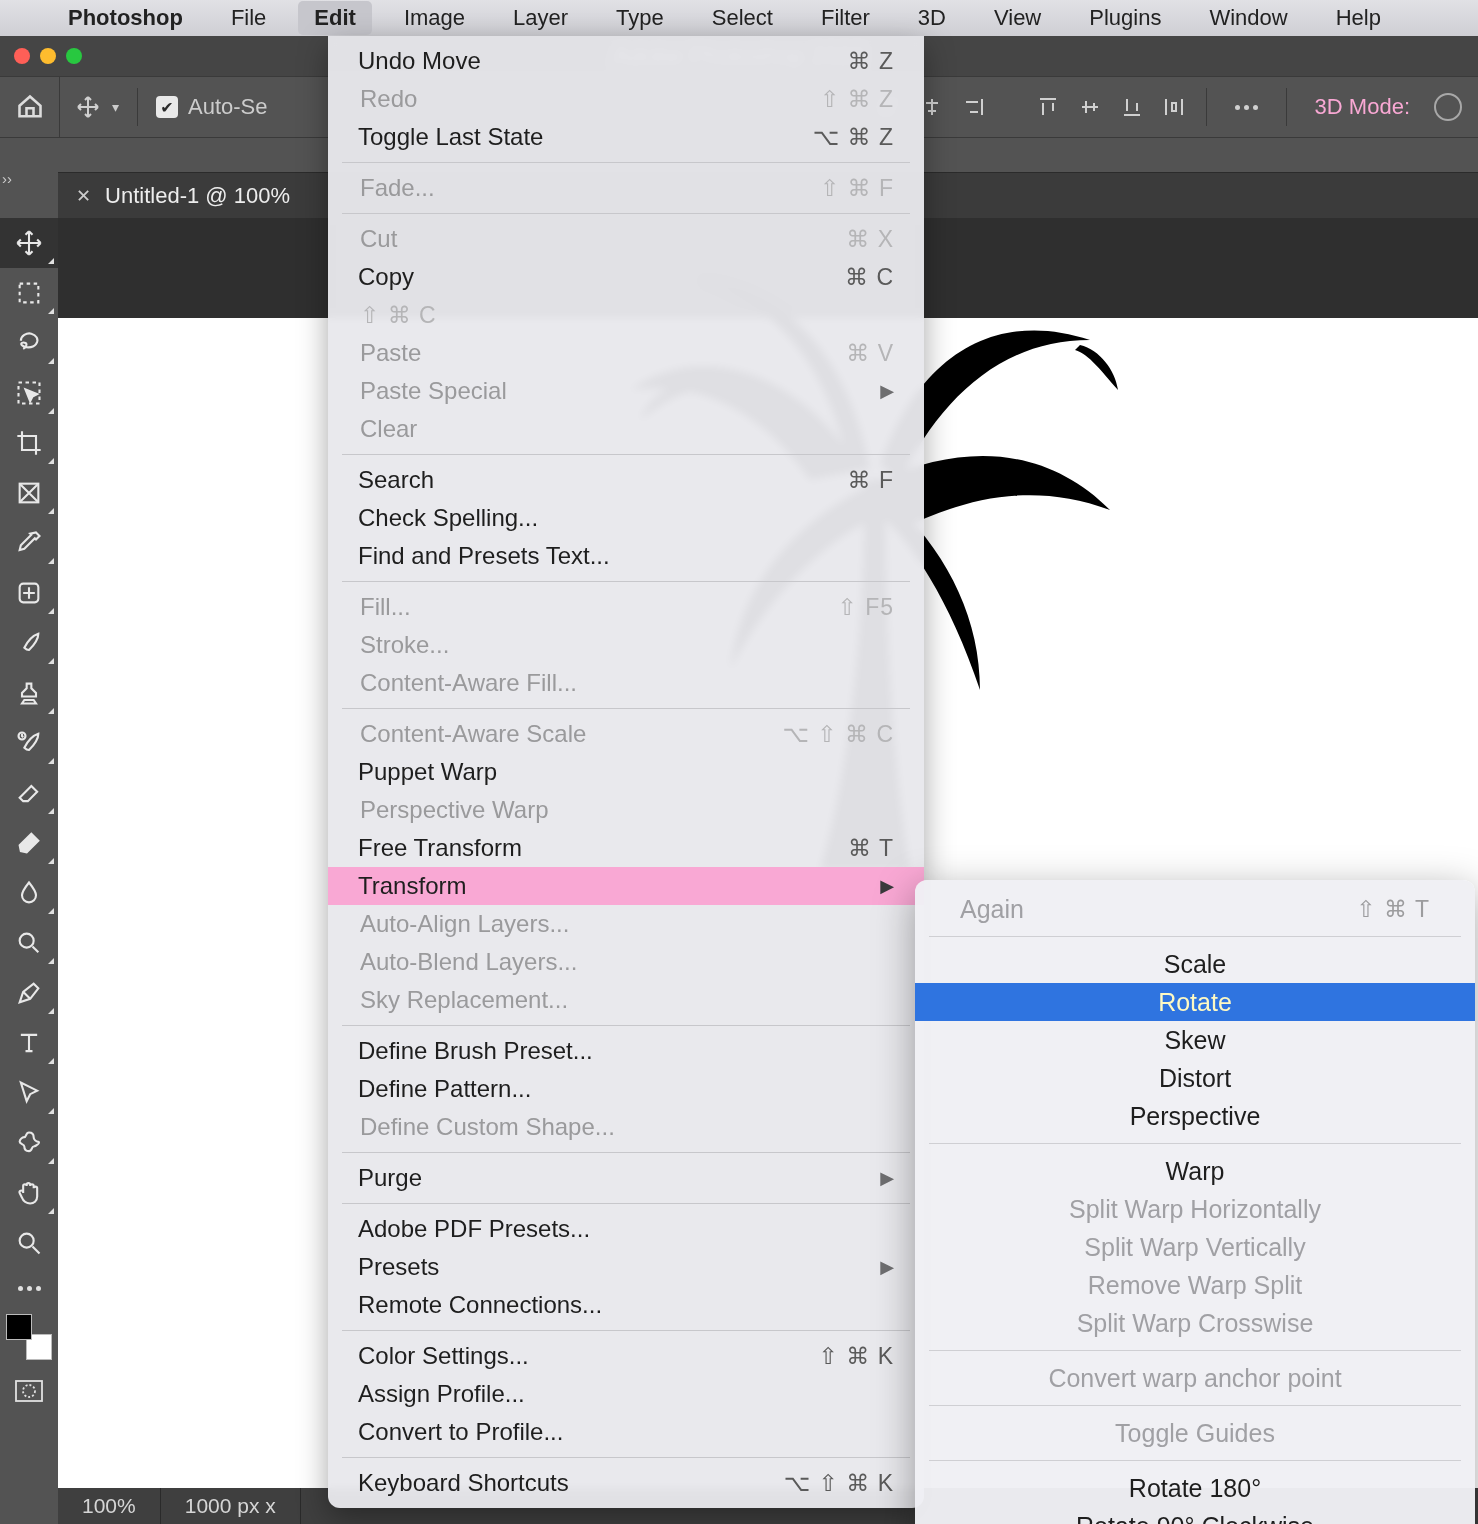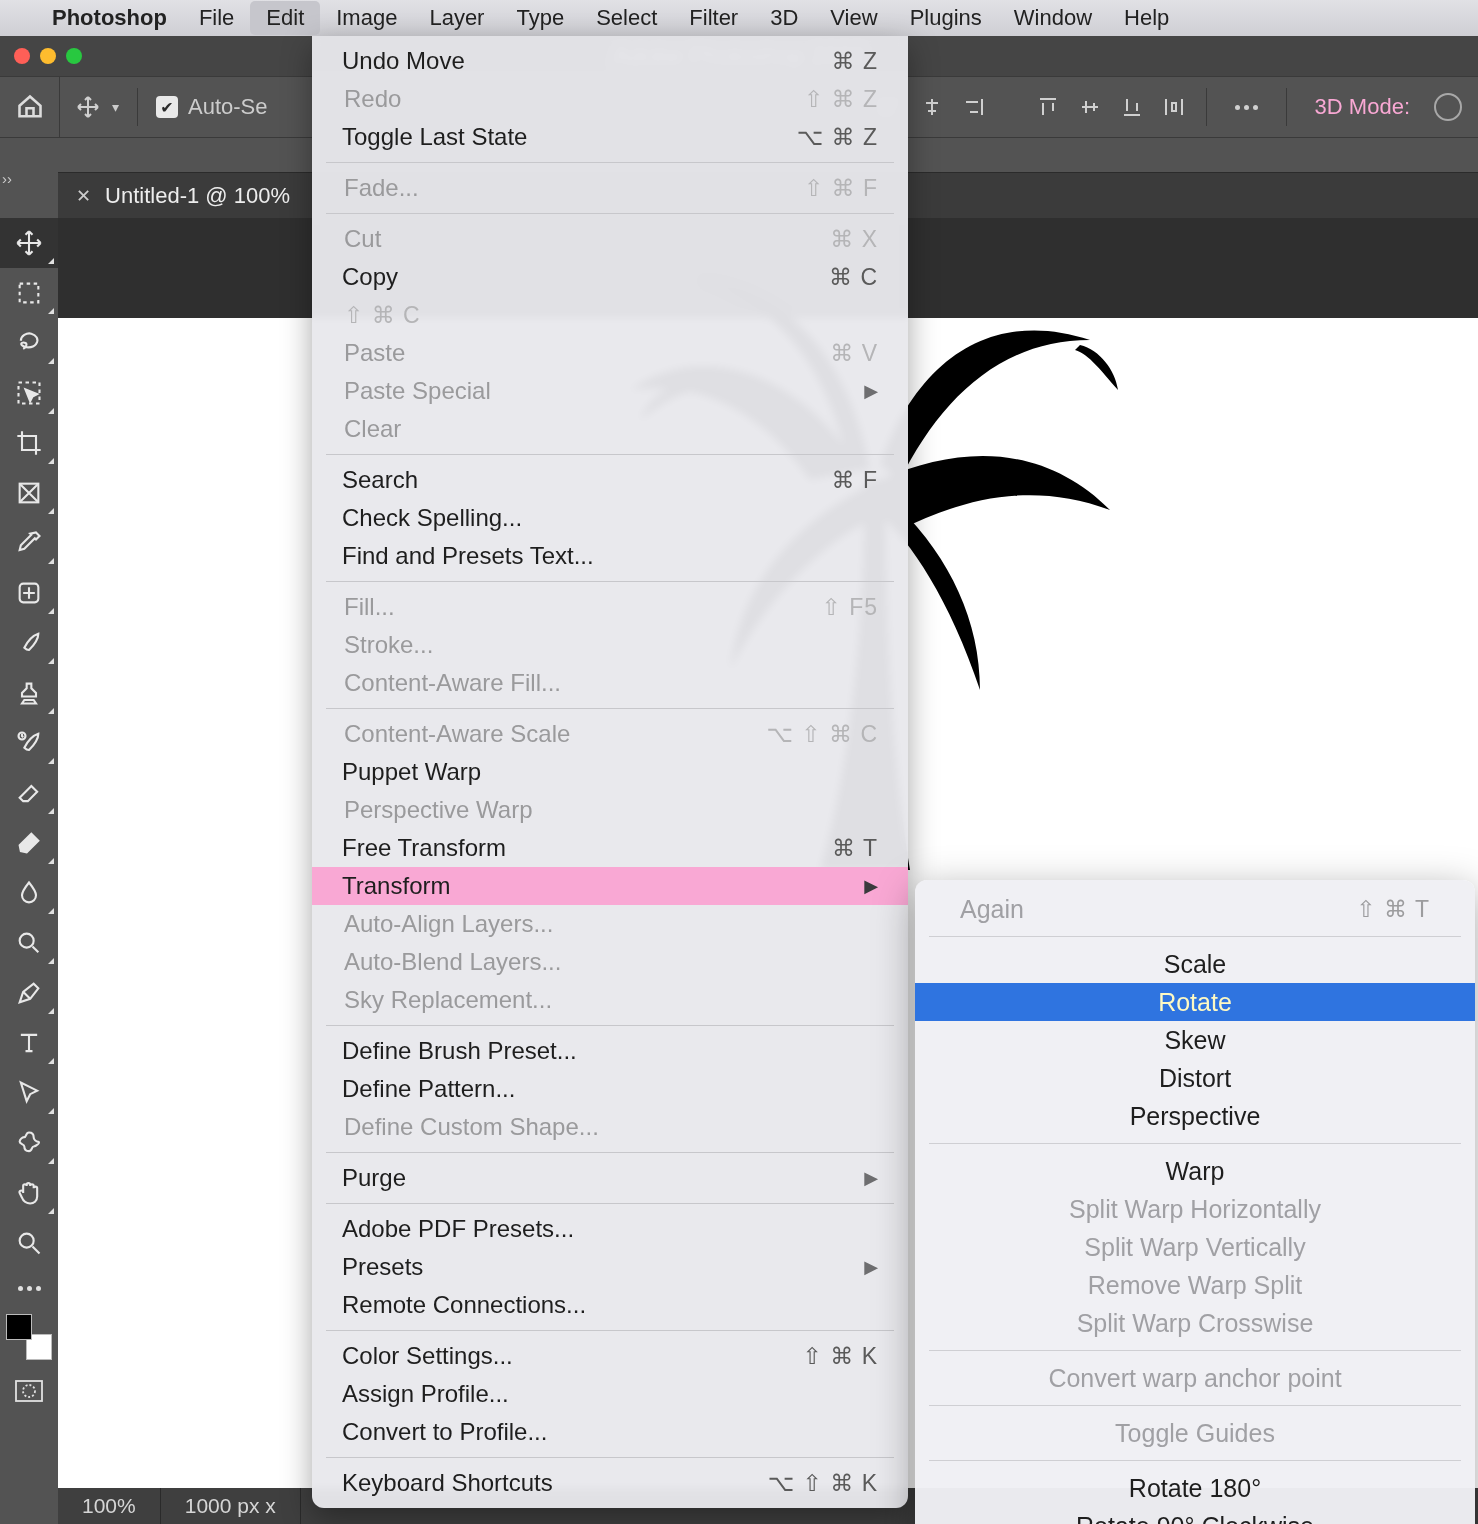--- a/index.html
+++ b/index.html
@@ -1,23 +1,23 @@
 <!DOCTYPE html>
 <html><head>
 <meta charset="utf-8">
 <style>
   * { margin:0; padding:0; box-sizing:border-box; font-family:-apple-system,"Helvetica Neue",Arial,sans-serif; }
   body { width:1478px; height:1524px; background:#535353; overflow:hidden; position:relative; font-size:23px; }
 
   
-  .menubar { position:absolute; top:0; left:0; right:0; height:36px; background:linear-gradient(#e1e1e5,#cfcfd4); display:flex; align-items:center; padding:0 18px; gap:0; font-size:22px; color:#222; }
+  .menubar { position:absolute; top:0; left:0; right:0; height:36px; background:linear-gradient(#e1e1e5,#cfcfd4); display:flex; align-items:center; padding:0 18px; gap:16px; font-size:22px; color:#222; }
   .menubar .apple { margin-right:18px; font-size:24px; }
   .menubar .mb-item { padding:4px 16px; border-radius:5px; cursor:default; }
   .menubar .mb-item.bold { font-weight:600; }
-  .menubar .mb-item.open { background:#c6c6cc; }
+  .menubar .mb-item.open { background:#c6c6cc;font-weight:bold; }
 
   
   .titlebar { position:absolute; top:36px; left:0; right:0; height:40px; background:#454545; display:flex; align-items:center; }
   .traffic { display:flex; gap:10px; margin-left:14px; }
   .traffic span { width:16px; height:16px; border-radius:50%; display:inline-block; }
   .tl-red{background:#ff5f57;} .tl-yel{background:#febc2e;} .tl-grn{background:#28c840;}
   .titlebar .title { position:absolute; left:0; right:0; text-align:center; color:#d8d8d8; font-size:24px; pointer-events:none; }
 
   
   .optionsbar { position:absolute; top:76px; left:0; right:0; height:62px; background:#535353; border-top:1px solid #3a3a3a; border-bottom:1px solid #3a3a3a; display:flex; align-items:center; color:#ccc; font-size:22px; }
@@ -62,21 +62,21 @@
   .statusbar{position:absolute;bottom:0;left:58px;right:0;height:36px;background:#3f3f3f;display:flex;align-items:center;color:#d5d5d5;font-size:21px;}
   .statusbar .cell{padding:0 24px;border-right:1px solid #2a2a2a;height:100%;display:flex;align-items:center;}
 
   
   .tool-more{width:58px;height:40px;display:flex;align-items:center;justify-content:center;gap:4px;}
   .tool-more span{width:5px;height:5px;border-radius:50%;background:#e0e0e0;}
   .quick-mask{width:58px;height:50px;display:flex;align-items:center;justify-content:center;}
   .quick-mask svg{width:28px;height:22px;stroke:#e0e0e0;fill:none;stroke-width:1.8;}
 
   
-  .menu-drop{position:absolute;top:36px;left:312px;width:596px;background:rgba(232,232,236,0.96);backdrop-filter:blur(4px);border-bottom-left-radius:12px;border-bottom-right-radius:12px;box-shadow:0 10px 30px rgba(0,0,0,0.35);padding:6px 0;font-size:24px;color:#1e1e1e;overflow:hidden;}
+  .menu-drop{position:absolute;top:36px;left:328px;width:596px;background:rgba(232,232,236,0.96);backdrop-filter:blur(4px);border-bottom-left-radius:12px;border-bottom-right-radius:12px;box-shadow:0 10px 30px rgba(0,0,0,0.35);padding:6px 0;font-size:24px;color:#1e1e1e;overflow:hidden;}
   .mi{display:flex;align-items:center;height:38px;padding:0 30px;position:relative;}
   .mi.hl{background:#f9a8d4;}
   .mi .lbl{flex:1;}
   .mi .sc{color:#5a5a5a;font-size:23px;letter-spacing:1px;}
   .mi.dis{color:#9a9a9c;padding-left:32px;}
   .mi.dis .sc{color:#b5b5b7;}
   .mi .arw{color:#6e6e70;font-size:18px;}
   .mi.hl .arw{color:#3a3a3c;}
   .msep{height:1px;background:#c7c7cb;margin:6px 14px;}
 

